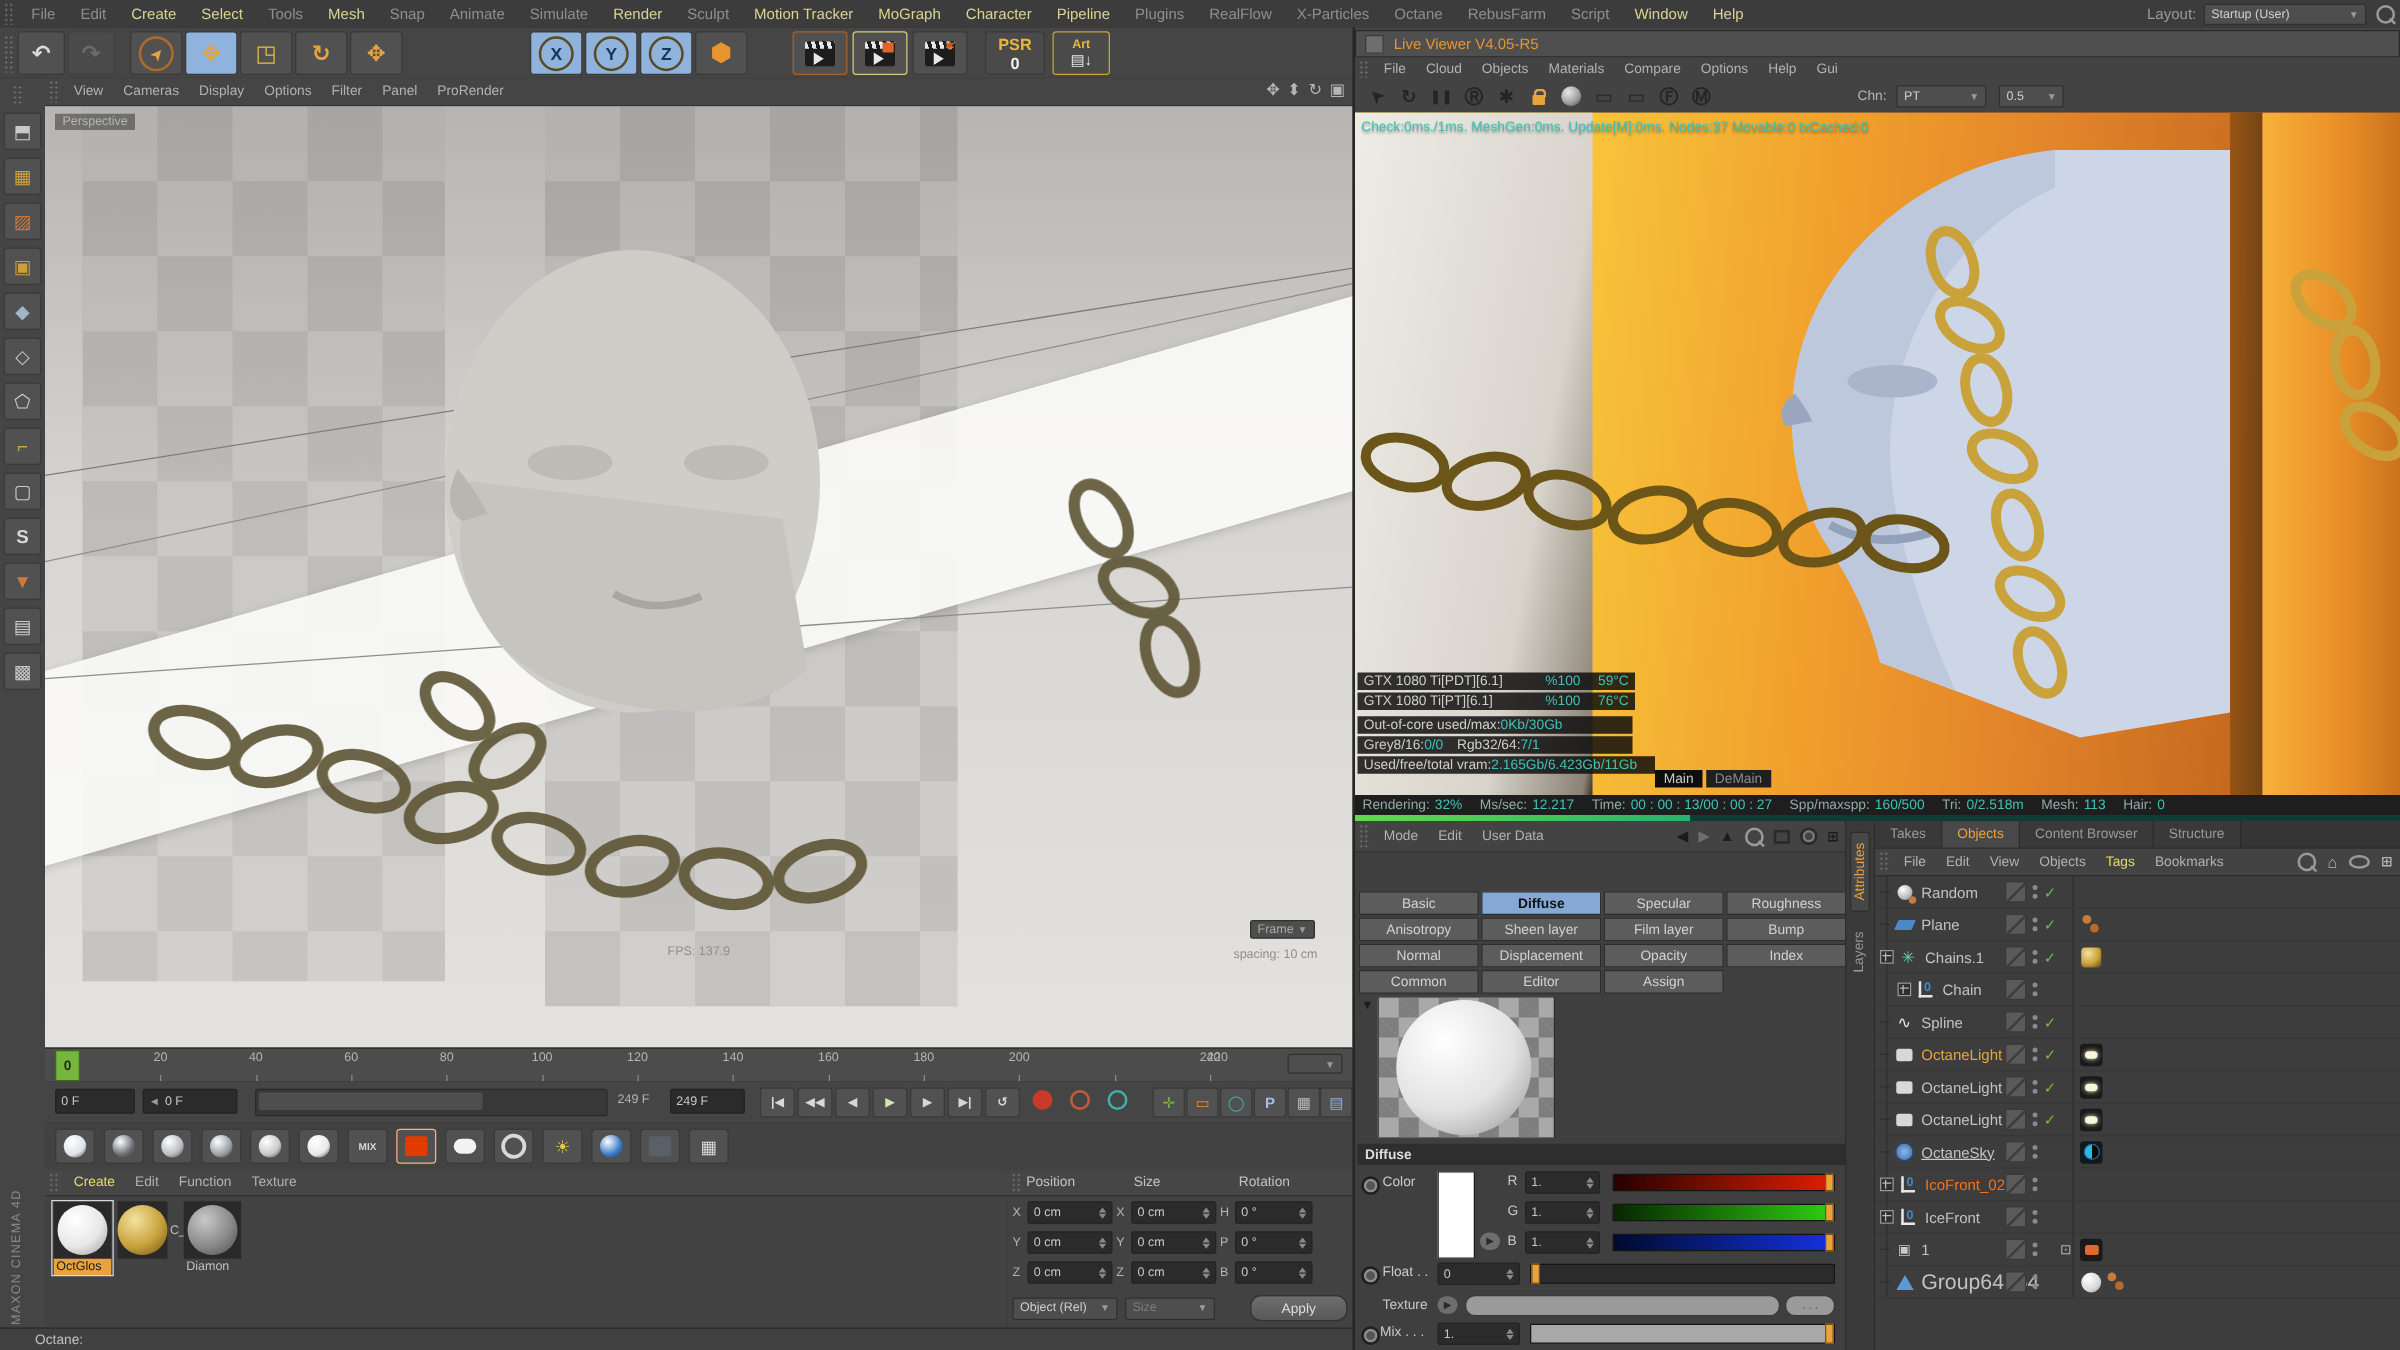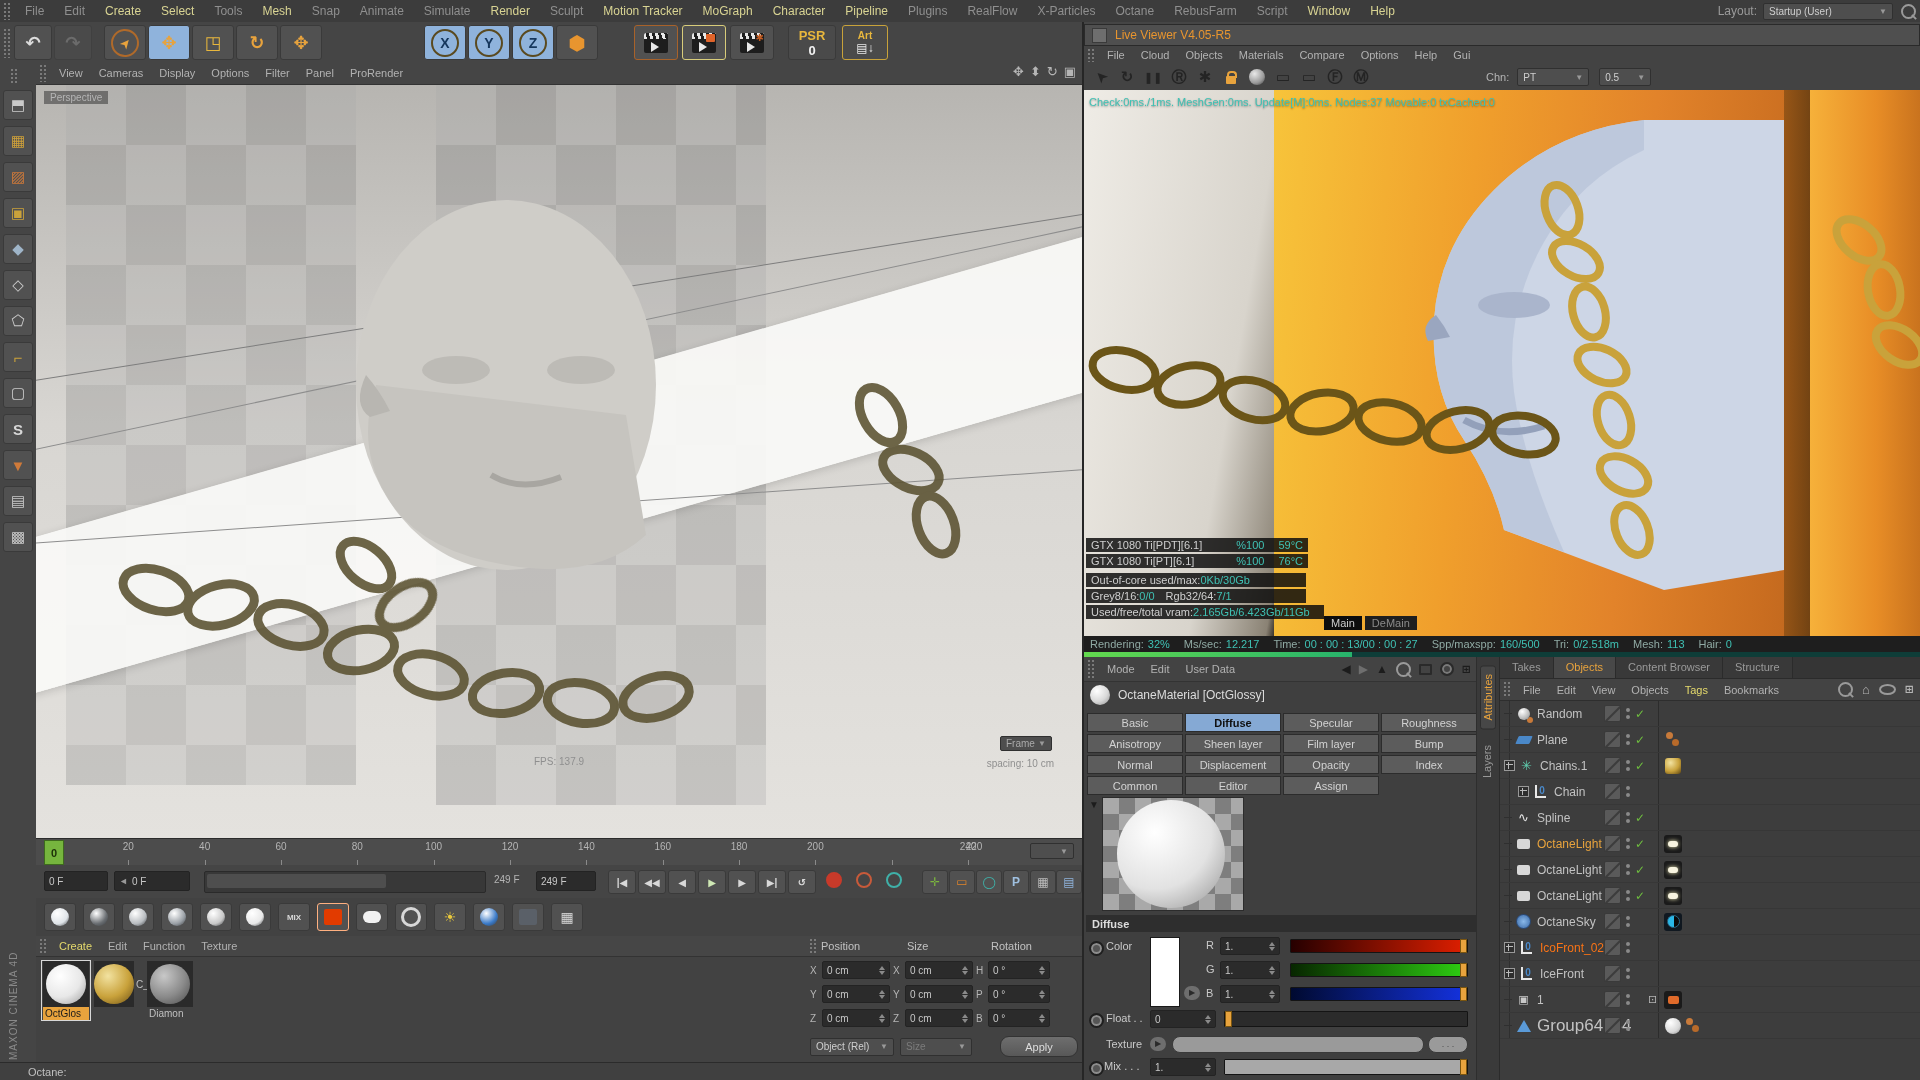--- a/index.html
+++ b/index.html
@@ -666,24 +666,20 @@
         <span class="row" style="margin-left: auto; margin-right: 28px; gap: 8px;">
           <span style="color: rgb(28, 28, 28); font-size: 12px;">◀</span>
           <span style="color: rgb(110, 110, 110); font-size: 12px;">▶</span>
           <span style="color: rgb(28, 28, 28); font-size: 12px;">▲</span>
           <span class="mag"></span>
           <span style="width: 9px; height: 7px; border: 2px solid rgb(42, 42, 42); border-radius: 1px; position: relative;"></span>
           <span style="width: 10px; height: 10px; border: 2px solid rgb(42, 42, 42); border-radius: 50%; box-shadow: rgb(122, 122, 122) 0px 0px 0px 2px inset;"></span>
           <span style="color: rgb(28, 28, 28); font-weight: bold;">⊞</span>
         </span>
       </div>
-    <div class="row" style="height:26px;padding-left:6px;gap:8px;">
-      <span style="width:20px;height:20px;border-radius:50%;background:radial-gradient(circle at 35% 30%,#ffffff,#d8d8d8 55%,#8f8f8f);"></span>
-      <span style="color:#dcdcdc;font-size:12px;">OctaneMaterial [OctGlossy]</span>
-    </div>
     <div id="am-tabs" style="position:absolute;left:3px;top:56px;width:390px;display:grid;grid-template-columns:repeat(4,1fr);gap:2px;">
         <div class="atab">Basic</div>
         <div class="atab on">Diffuse</div>
         <div class="atab">Specular</div>
         <div class="atab">Roughness</div>
         <div class="atab">Anisotropy</div>
         <div class="atab">Sheen layer</div>
         <div class="atab">Film layer</div>
         <div class="atab">Bump</div>
         <div class="atab">Normal</div>
@@ -945,21 +941,21 @@
             </span>
             <span class="ob-check">✓</span>
           </span>
           <span style="position: absolute; left: 158px; top: 0px; bottom: 0px; width: 1px; background: rgb(44, 44, 44);"></span>
           <span class="row" style="position: absolute; left: 164px;">
             <span class="tag" style="background: rgb(26, 26, 26);">
               <span style="width: 10px; height: 6px; background: rgb(248, 244, 224); border-radius: 3px; box-shadow: rgb(248, 244, 192) 0px 0px 4px;"></span>
             </span>
           </span>
         </div>
-        <div class="om-row" style="border-bottom: 1px solid rgb(55, 55, 55);">
+        <div class="om-row" style="border-bottom: 1px solid rgb(55, 55, 55); text-decoration: underline;">
           <span style="position: absolute; left: 9px; top: 0px; bottom: 0px; width: 1px; background: rgb(47, 47, 47);"></span>
           <span style="width: 4px; flex: 0 0 auto;"></span>
           <span style="width: 8px; height: 1px; background: rgb(47, 47, 47); margin-right: 3px; flex: 0 0 auto;"></span>
           <span style="width: 17px; height: 17px; display: inline-flex; align-items: center; justify-content: center; margin-right: 5px; flex: 0 0 auto; font-size: 12px;">
             <span style="width: 13px; height: 13px; border-radius: 50%; background: radial-gradient(circle, rgb(138, 184, 232), rgb(58, 106, 168)); border: 1px solid rgb(42, 74, 120);"></span>
           </span>
           <span style="color: rgb(194, 194, 194); font-size: 12px; white-space: nowrap;">OctaneSky</span>
           <span class="row" style="position: absolute; left: 104px; gap: 5px;">
             <span class="slashbox"></span>
             <span class="dots2">

